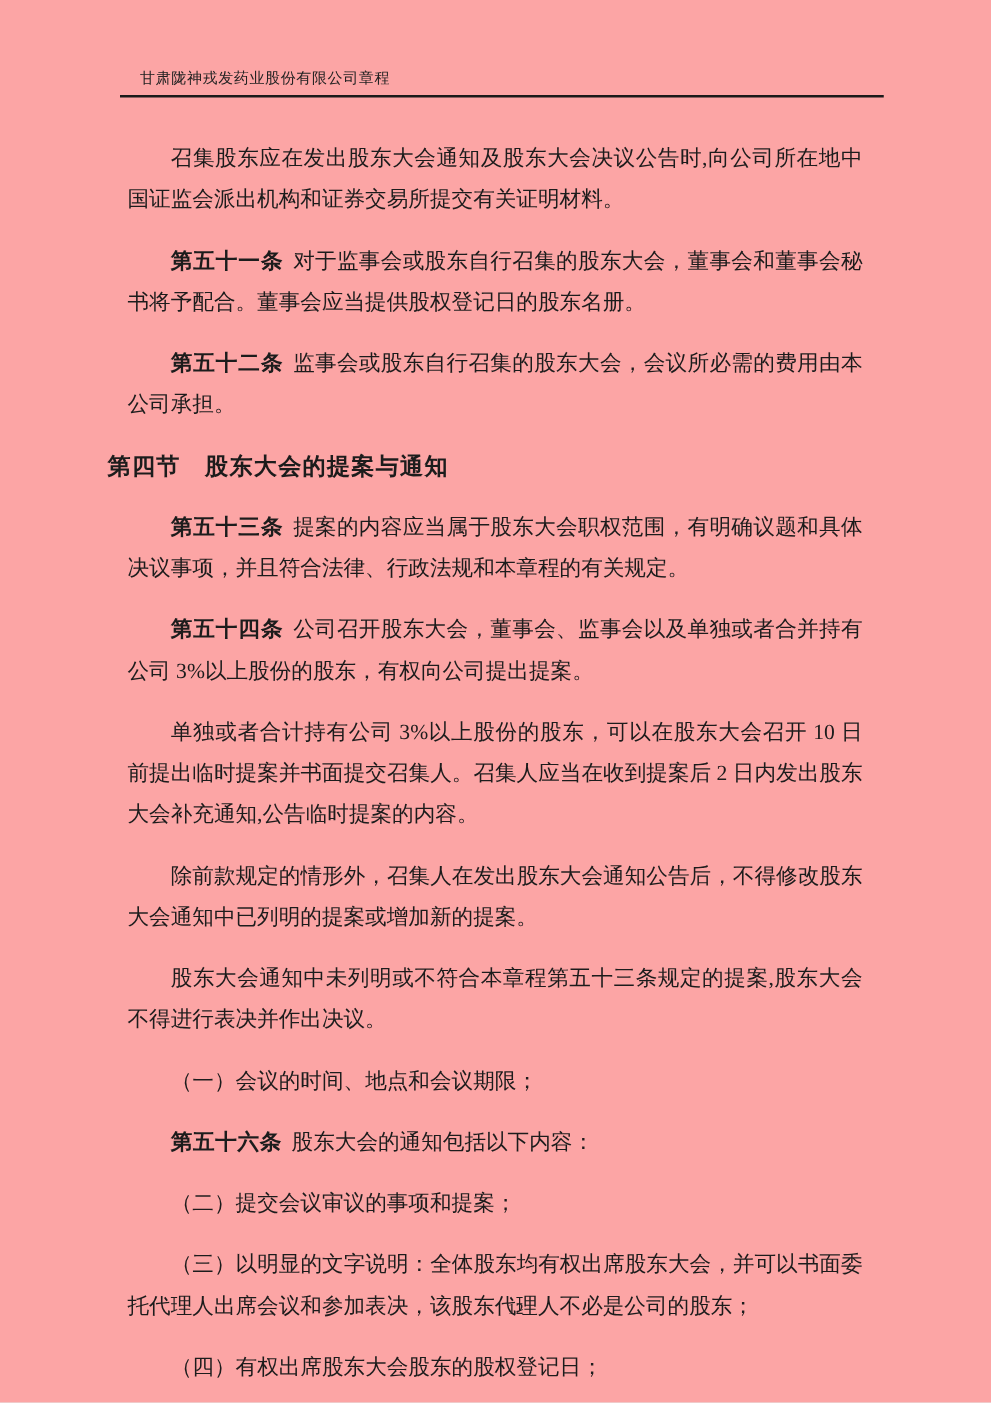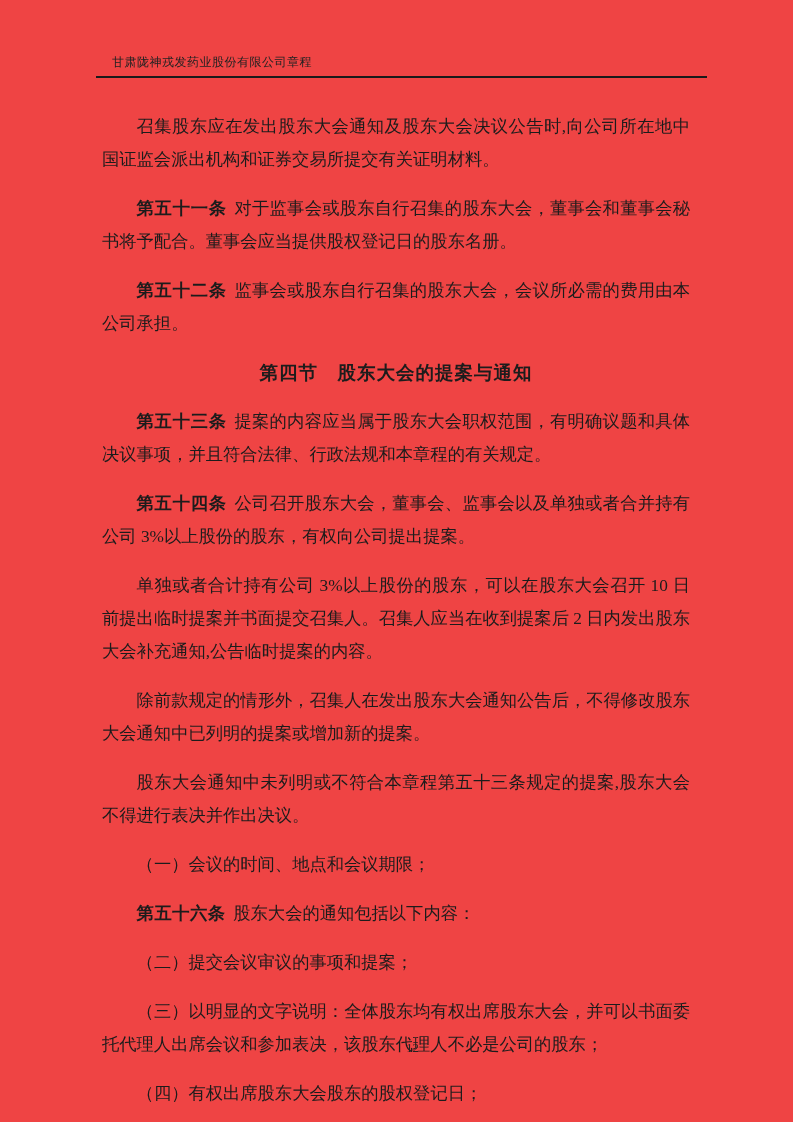--- a/index.html
+++ b/index.html
@@ -1,21 +1,21 @@
 <!DOCTYPE html>
 <html><head>
 <meta charset="utf-8">
 <style>
   html, body { margin: 0; padding: 0; background: #e8e8e8; }
   .page {
     position: relative;
     width: 793px;
     height: 1122px;
     margin: 0 auto;
-    background: #ef4444;
+    background: #fca5a5;
     color: #1c1c1c;
     font-family: "Liberation Serif", "DejaVu Serif", serif;
     overflow: hidden;
   }
   .header {
     position: absolute;
     left: 96px;
     top: 54px;
     width: 611px;
     border-bottom: 2px solid #1a1a1a;
@@ -45,21 +45,20 @@
   .lead {
     font-weight: 700;
     font-family: Liberation Serif, serif;
     margin-right: 0.45em;
     letter-spacing: 0.5px;
   }
   .section-heading {
     font-size: 18.5px;
     font-weight: 700;
     font-family: "Liberation Sans", "DejaVu Sans", sans-serif;
-    text-align: center;
     line-height: 33px;
     margin: 8px 0 12px 0;
     letter-spacing: 1px;
   }
   .footer {
     position: absolute;
     left: 0;
     right: 0;
     top: 1038px;
     text-align: center;

